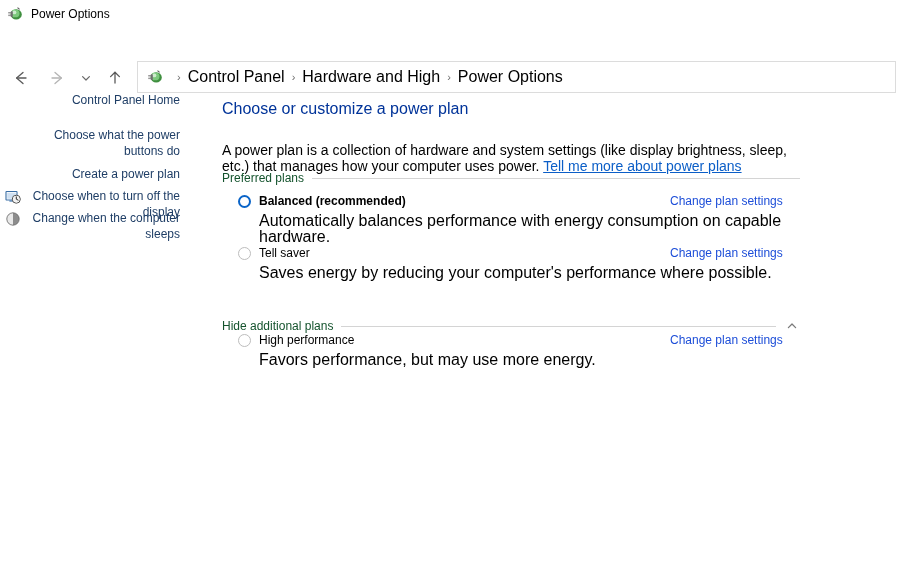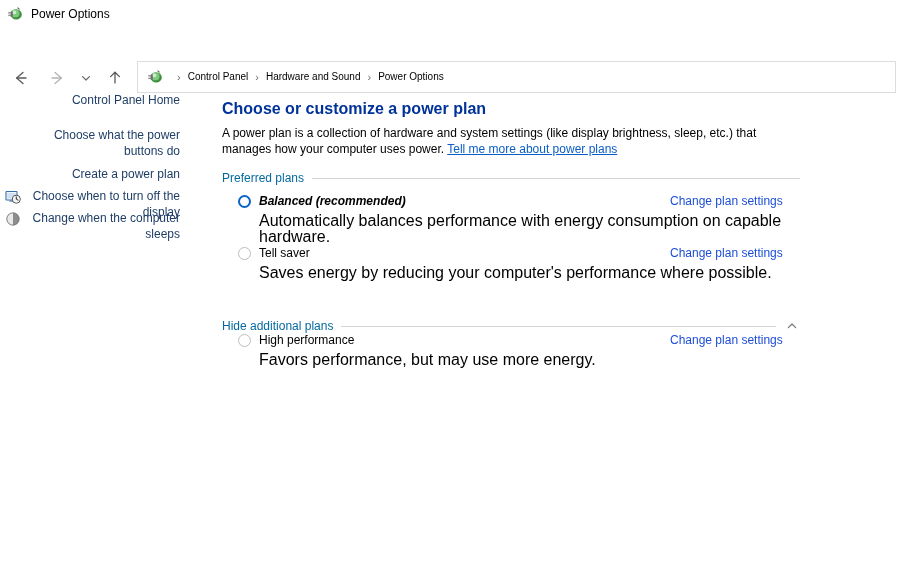--- a/index.html
+++ b/index.html
@@ -75,21 +75,21 @@
     align-items: center;
   }
   .crumb-icon {
     margin-left: 9px;
     margin-right: 7px;
     width: 16px; height: 16px;
     flex: 0 0 auto;
     display: block;
   }
   .crumb-item {
-    font-size: 10px;
+    font-size: 16px;
     color: #000000;
     line-height: 16px;
     white-space: nowrap;
   }
   .crumb-sep {
     color: #6d6d6d;
     font-size: 11px;
     margin: 0 7px;
     line-height: 16px;
     user-select: none;
@@ -136,52 +136,52 @@
     position: absolute;
     left: 222px;
     top: 80px;
     width: 600px;
   }
   .page-title {
     font-size: 16px;
     color: #003399;
     line-height: 20px;
     margin: 0;
-    font-weight: bold;
+    font-weight: normal;
     position: absolute;
     top: 19px;
     left: 0;
   }
   .intro {
     position: absolute;
-    top: 45px;
+    top: 62px;
     left: 0;
     width: 582px;
-    font-size: 12px;
+    font-size: 14px;
     line-height: 16px;
     color: #000000;
   }
   .inline-link {
     color: #0b5ec7;
     text-decoration: underline;
     cursor: pointer;
   }
 
   
   .group-head {
     position: absolute;
     left: 0;
     width: 578px;
     display: flex;
     align-items: center;
     height: 16px;
   }
   .group-label {
     font-size: 12px;
-    color: #0369a1;
+    color: #14532d;
     line-height: 16px;
     white-space: nowrap;
     flex: 0 0 auto;
   }
   .group-rule {
     flex: 1 1 auto;
     height: 1px;
     background: #d4d4d4;
     margin-left: 8px;
   }
@@ -226,21 +226,21 @@
   }
   .plan-name {
     position: absolute;
     left: 21px;
     top: 0;
     font-size: 12px;
     line-height: 17px;
     color: #000000;
     white-space: nowrap;
   }
-  .plan-name.selected { font-weight: bold; font-style: italic; }
+  .plan-name.selected { font-weight: bold; }
   .plan-action {
     position: absolute;
     left: 432px;
     top: 0;
     font-size: 12px;
     line-height: 17px;
     color: #1d4ed8;
     text-decoration: none;
     white-space: nowrap;
     cursor: pointer;
@@ -305,21 +305,21 @@
       <ellipse cx="7.2" cy="6.4" rx="2.2" ry="1.9" fill="#cdeccd"></ellipse>
       <rect x="1.2" y="6.0" width="3.6" height="1.5" fill="#9a9a9a"></rect>
       <rect x="1.2" y="8.6" width="3.6" height="1.5" fill="#9a9a9a"></rect>
       <rect x="3.8" y="5.2" width="2.0" height="5.8" rx="0.5" fill="#6f6f6f"></rect>
       <path d="M10.5 1.6 L12.6 3.4" stroke="#5a5a5a" stroke-width="1.1" fill="none"></path>
     </svg>
 
     <span class="crumb-sep">›</span>
     <span class="crumb-item">Control Panel</span>
     <span class="crumb-sep">›</span>
-    <span class="crumb-item">Hardware and Sound</span>
+    <span class="crumb-item">Hardware and High</span>
     <span class="crumb-sep">›</span>
     <span class="crumb-item">Power Options</span>
   </div>
 </div>
 
 <div class="sidebar">
 
   <div class="side-item" id="side-home">
     <span class="side-link">Control Panel Home</span>
   </div>

